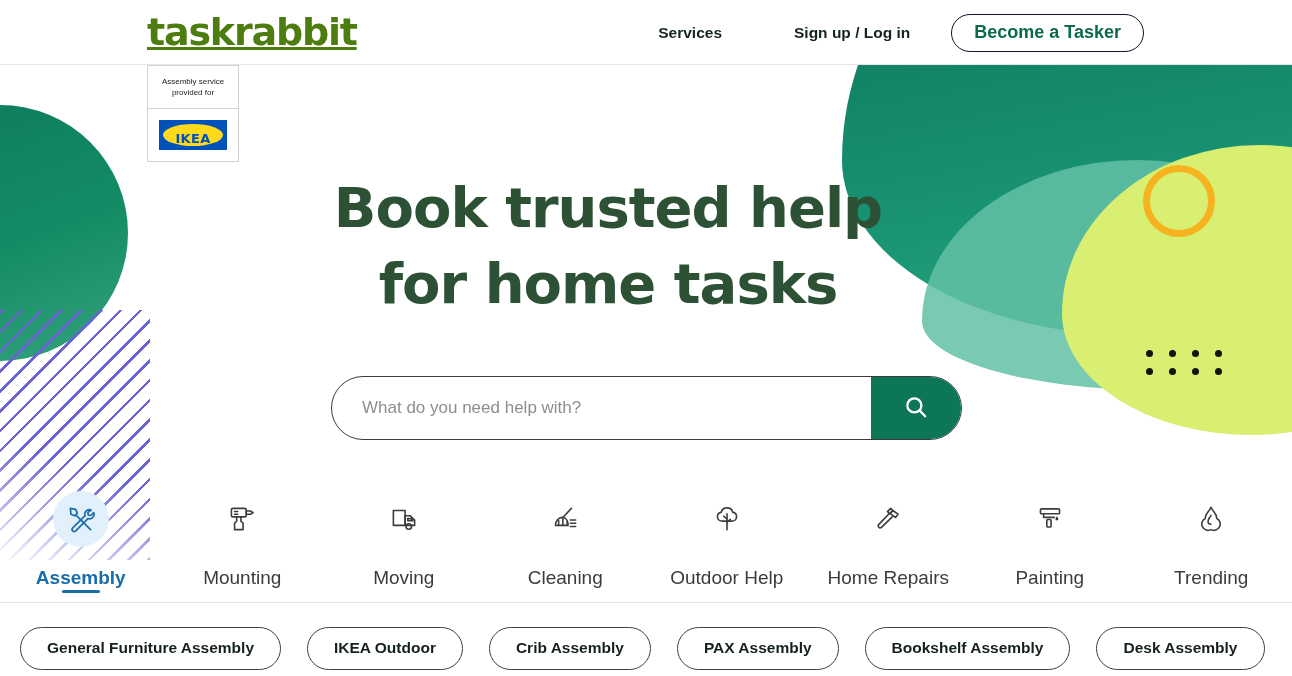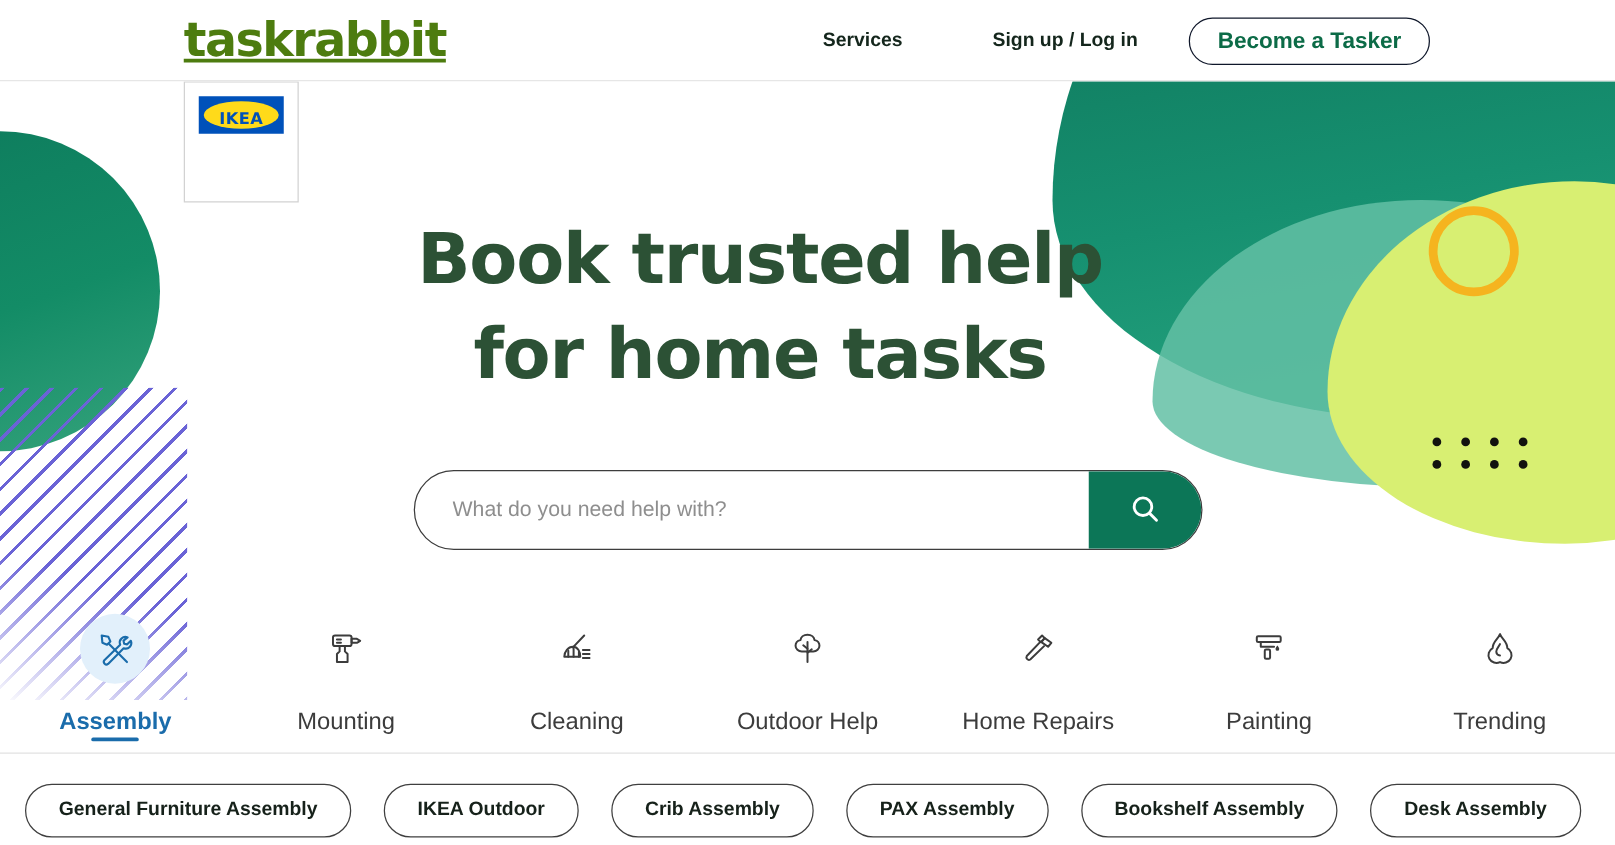--- a/index.html
+++ b/index.html
@@ -226,20 +226,24 @@
           <i></i>
           <i></i>
           <i></i>
           <i></i>
           <i></i>
           <i></i>
       </div>
     </div>
 
     <div class="ikea-badge">
+      <div class="ikea-cap">
+        <span>Assembly service</span>
+        <span>provided for</span>
+      </div>
       <div class="ikea-logo-wrap">
         <div class="ikea-logo">
           <div class="ikea-oval">
             <span>IKEA</span>
           </div>
         </div>
       </div>
     </div>
 
     <h1 class="headline">
@@ -279,20 +283,31 @@
         <svg width="34" height="34" viewBox="0 0 32 32" fill="none" stroke="#3c3c3c" stroke-width="1.5" stroke-linecap="round" stroke-linejoin="round">
           <rect x="6" y="6" width="14" height="8" rx="1.6"></rect>
           <path d="M20 8.5h4l2.5 1.5L24 11.5h-4z"></path>
           <path d="M9 9h3M9 11.5h3"></path>
           <path d="M11 14v4l-2 2v6h8v-6l-2-2v-4"></path>
         </svg>
       </div>
       <div class="lbl">Mounting</div>
     </div>
 
+    <div class="cat">
+      <div class="ico">
+        <svg width="34" height="34" viewBox="0 0 32 32" fill="none" stroke="#3c3c3c" stroke-width="1.5" stroke-linecap="round" stroke-linejoin="round">
+          <path d="M6 8h11v14H6z"></path>
+          <path d="M17 13h5l4 4v5h-9z"></path>
+          <circle cx="20.5" cy="23" r="2.6"></circle>
+          <path d="M19.5 15.5h3.2l1.8 2h-5z"></path>
+        </svg>
+      </div>
+      <div class="lbl">Moving</div>
+    </div>
 
     <div class="cat">
       <div class="ico">
         <svg width="34" height="34" viewBox="0 0 32 32" fill="none" stroke="#3c3c3c" stroke-width="1.5" stroke-linecap="round" stroke-linejoin="round">
           <path d="M22 6l-8.5 9"></path>
           <path d="M13.5 14.5c-3.6 0-6.5 3.6-6.5 7.5h12c0-3.9-1.9-7.5-5.5-7.5z"></path>
           <path d="M10 22v-4.5M14 22v-6M18 22v-4"></path>
           <path d="M21 17h5M21 20h5M21 23h5"></path>
         </svg>
       </div>

